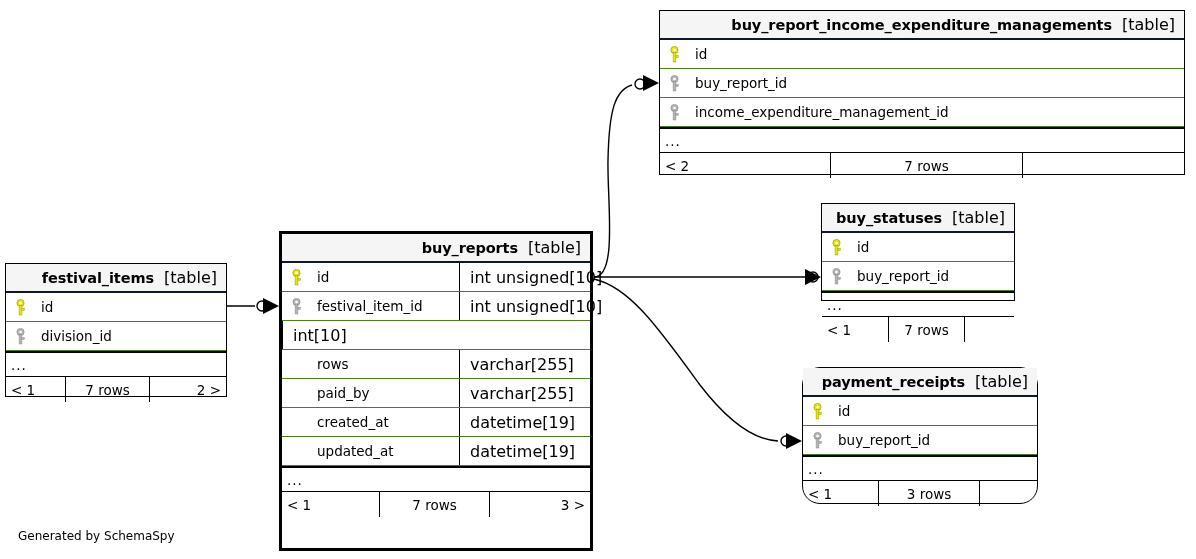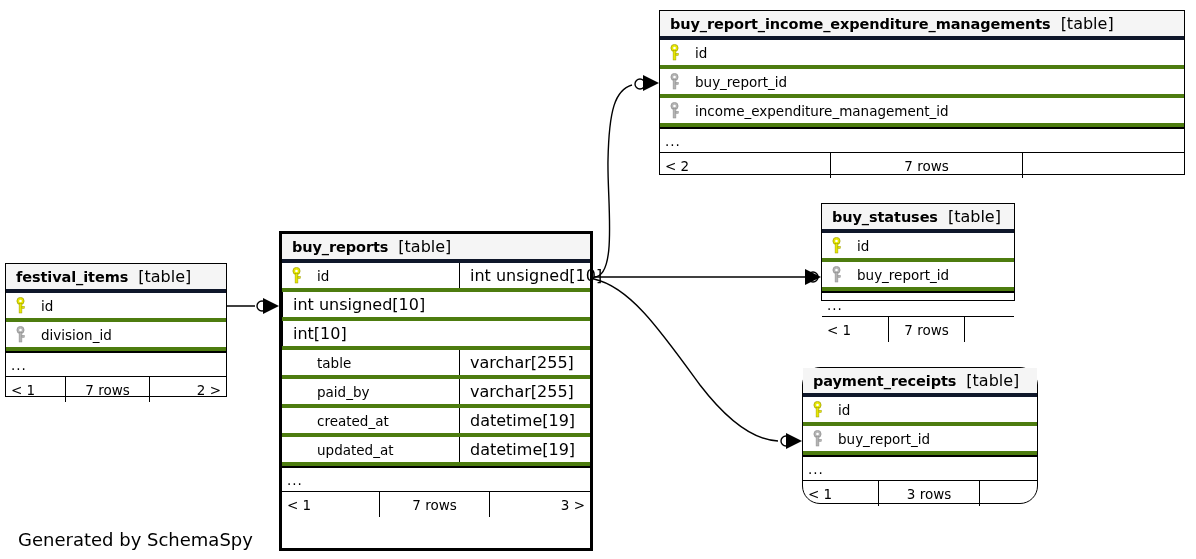--- a/index.html
+++ b/index.html
@@ -36,43 +36,43 @@
     border: 1px solid #000000;
     z-index: 2;
   }
   .table-box.focal {
     border: 3px solid #000000;
   }
   .tbl-header {
     box-sizing: border-box;
     height: 29px;
     background: #f5f5f5;
-    border-bottom: 4px solid #0f172a;
-    display: flex;
-    align-items: center;
-    justify-content: flex-start;
+    border-bottom: 2px solid #0f172a;
+    display: flex;
+    align-items: center;
+    justify-content: flex-end;
     padding: 0 9px 0 10px;
   }
   .tbl-name {
     font-weight: bold;
     font-size: 14.5px;
     letter-spacing: -0.1px;
     white-space: nowrap;
   }
   .tbl-tag {
     font-size: 16px;
     white-space: nowrap;
     padding-left: 10px;
   }
   .col-row {
     box-sizing: border-box;
     height: 29px;
     display: flex;
     align-items: stretch;
-    border-bottom: 4px solid #4d7c0f;
+    border-bottom: 1px solid #4d7c0f;
   }
   .col-row:last-child { border-bottom: none; }
   .col-main {
     flex: 1 1 auto;
     display: flex;
     align-items: center;
     min-width: 0;
     padding-left: 9px;
   }
   .col-type {
@@ -121,21 +121,21 @@
     font-size: 13.5px;
     border-right: 1px solid #000000;
     padding: 0 5px;
   }
   .footer-cell:last-child { border-right: none; }
   .fc-left { justify-content: flex-start; }
   .fc-center { justify-content: center; }
   .fc-right { justify-content: flex-end; }
   .credit {
     position: absolute;
-    font-size: 18px;
+    font-size: 12px;
     white-space: nowrap;
     z-index: 3;
   }
 </style>
 </head>
 <body>
 
 <div id="canvas">
 
   <svg id="edges" viewBox="0 0 1196 559" width="1196" height="559" xmlns="http://www.w3.org/2000/svg">
@@ -343,29 +343,40 @@
                 <circle cx="5.5" cy="4" r="1.3" fill="#ffffff"></circle>
                 <rect x="4.1" y="6.5" width="2.8" height="9.5" fill="#e8e800" stroke="#9a9a00" stroke-width="0.5"></rect>
                 <rect x="6.9" y="9.4" width="2.4" height="2.0" fill="#e8e800" stroke="#9a9a00" stroke-width="0.5"></rect>
               </svg>
             </span>
             <span class="col-label">id</span>
           </div>
           <div class="col-type" style="width: 131px; flex: 0 0 131px;">int unsigned[10]</div>
         </div>
         <div class="col-row">
+          <div class="col-main">
+            <span class="keyslot">
+              <svg class="key-svg" width="11" height="17" viewBox="0 0 11 17">
+                <circle cx="5.5" cy="4" r="3.6" fill="#b4b4b4" stroke="#8c8c8c" stroke-width="0.7"></circle>
+                <circle cx="5.5" cy="4" r="1.3" fill="#ffffff"></circle>
+                <rect x="4.1" y="6.5" width="2.8" height="9.5" fill="#b4b4b4" stroke="#8c8c8c" stroke-width="0.5"></rect>
+                <rect x="6.9" y="9.4" width="2.4" height="2.0" fill="#b4b4b4" stroke="#8c8c8c" stroke-width="0.5"></rect>
+              </svg>
+            </span>
+            <span class="col-label">festival_item_id</span>
+          </div>
           <div class="col-type" style="width: 131px; flex: 0 0 131px;">int unsigned[10]</div>
         </div>
         <div class="col-row">
           <div class="col-type" style="width: 131px; flex: 0 0 131px;">int[10]</div>
         </div>
         <div class="col-row">
           <div class="col-main">
             <span class="keyslot empty"></span>
-            <span class="col-label">table</span>
+            <span class="col-label">rows</span>
           </div>
           <div class="col-type" style="width: 131px; flex: 0 0 131px;">varchar[255]</div>
         </div>
         <div class="col-row">
           <div class="col-main">
             <span class="keyslot empty"></span>
             <span class="col-label">paid_by</span>
           </div>
           <div class="col-type" style="width: 131px; flex: 0 0 131px;">varchar[255]</div>
         </div>

